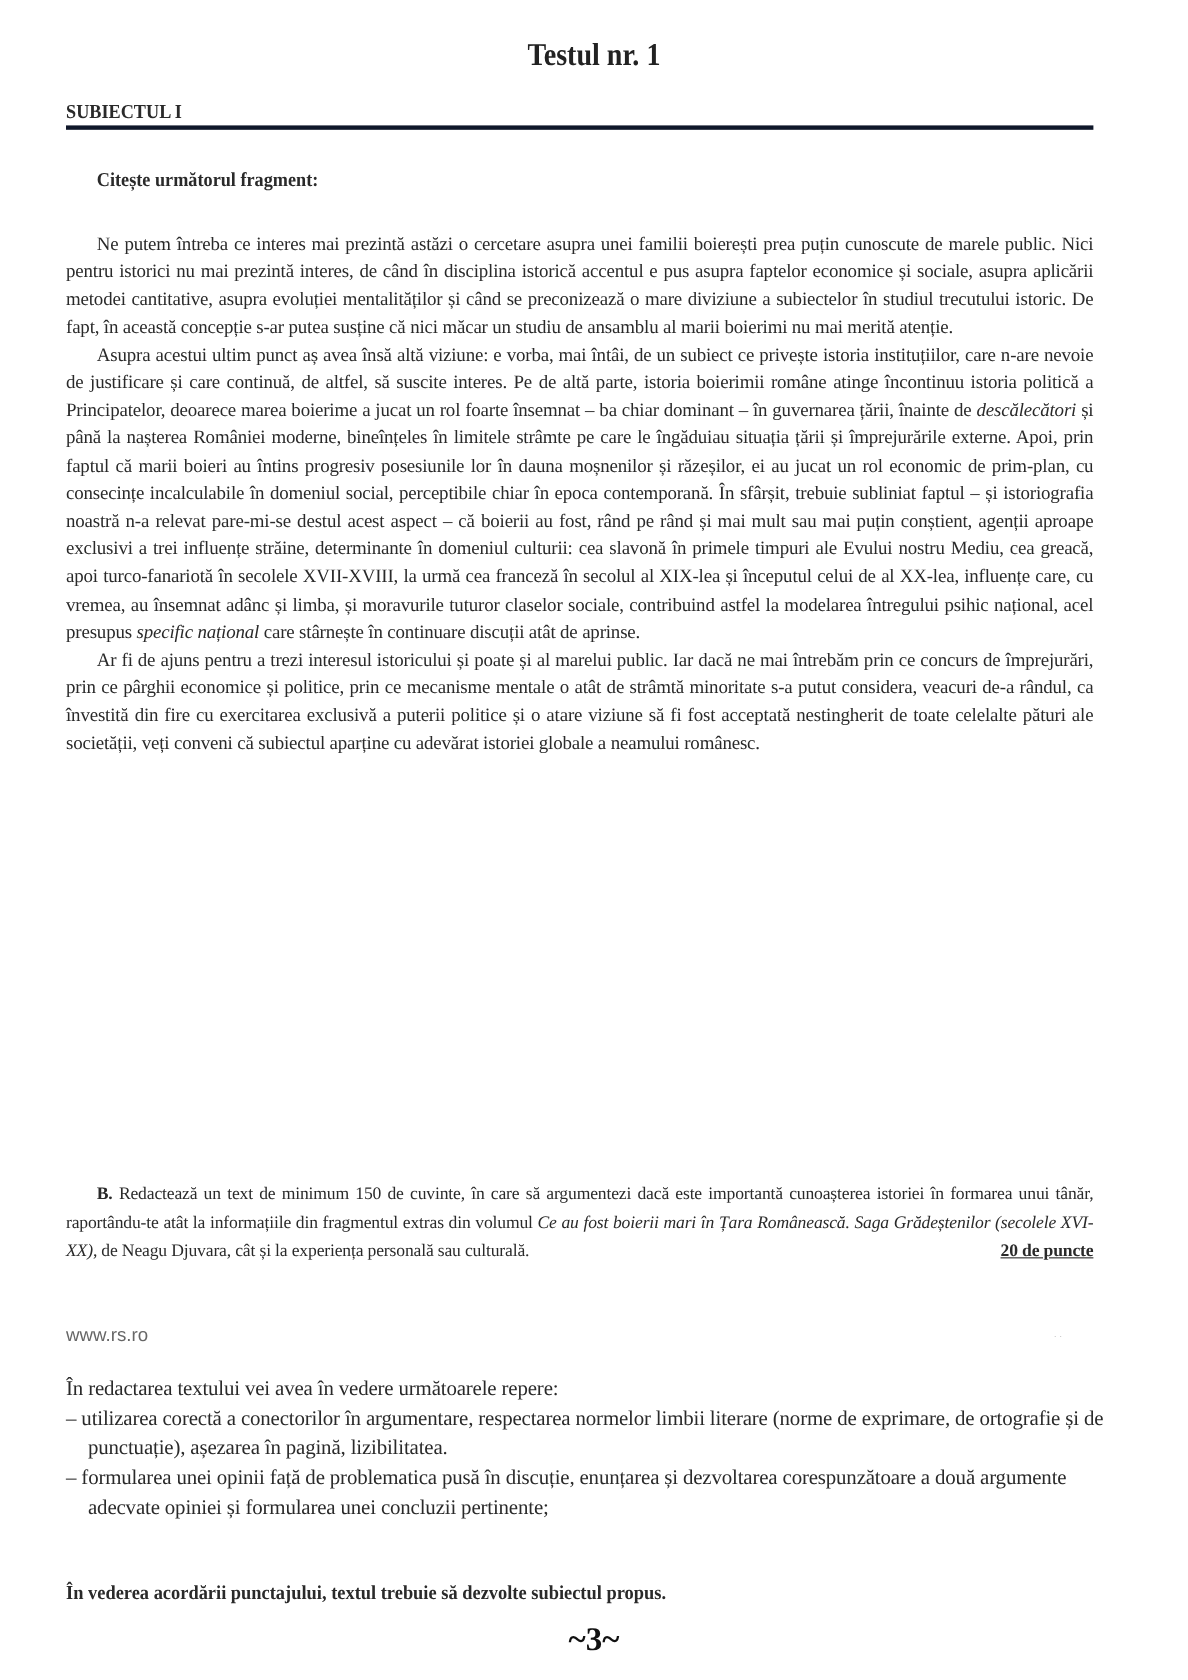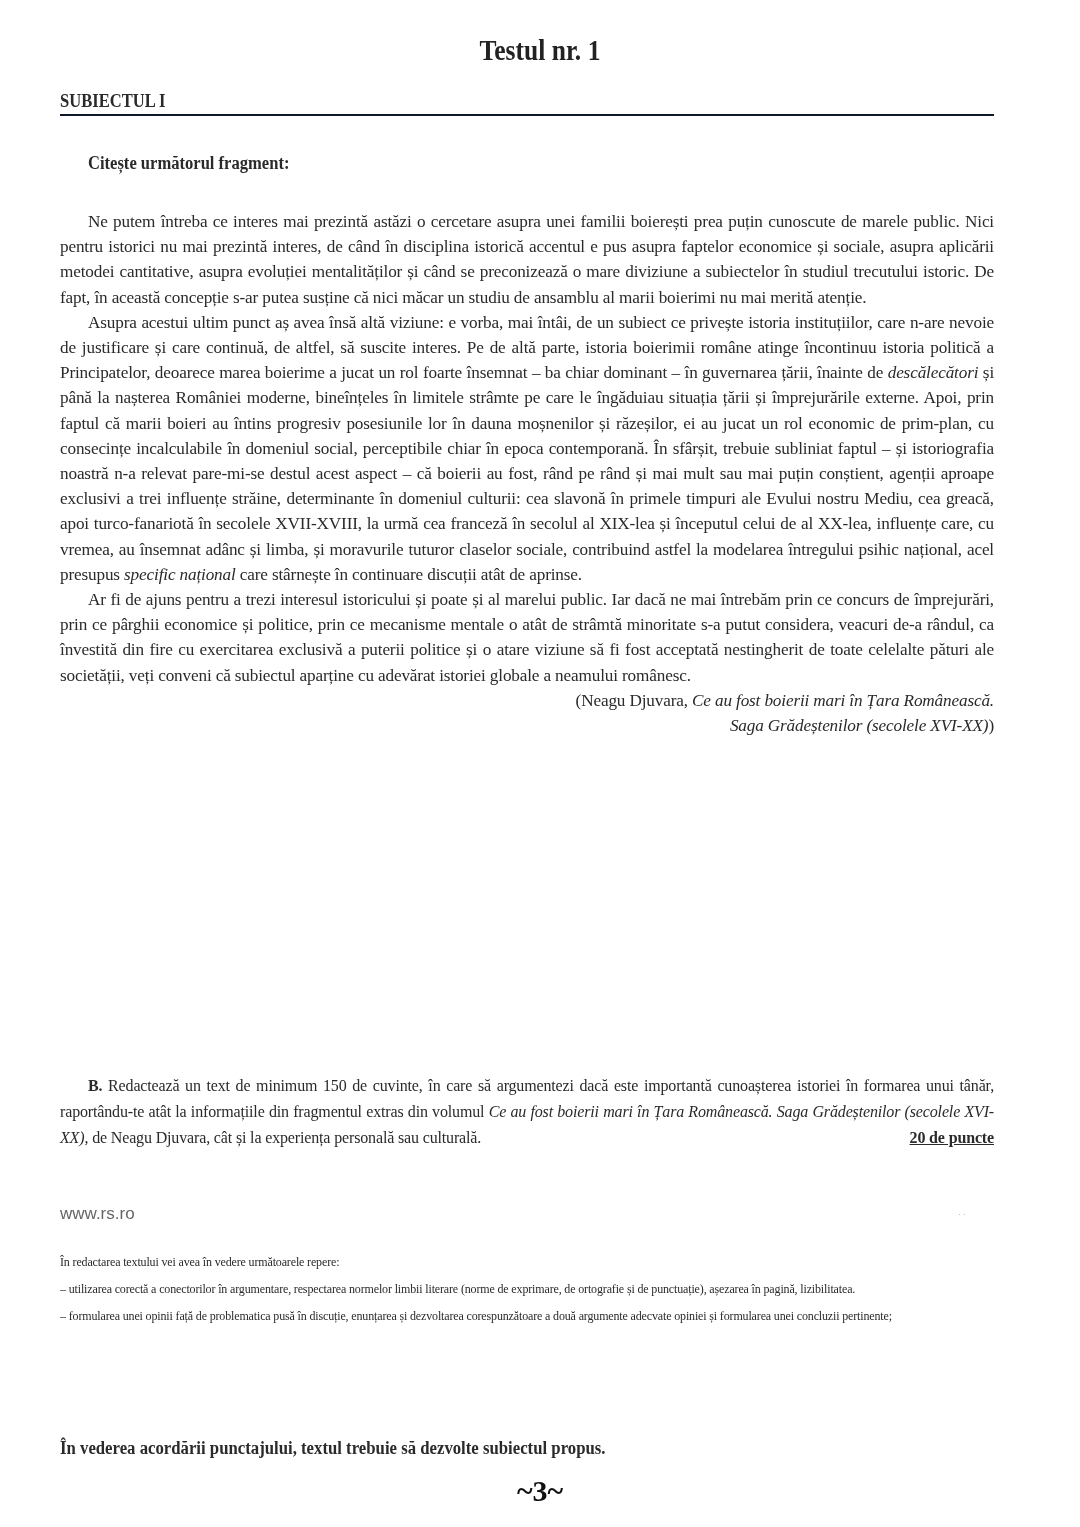--- a/index.html
+++ b/index.html
@@ -11,21 +11,21 @@
     position: relative;
   }
   .page { position: absolute; left: 0; top: 0; width: 1080px; height: 1115px; margin-top: 12px; }
   .title {
     position: absolute; top: 22px; left: 0; width: 1080px; text-align: center;
     font-weight: bold; font-size: 29px; color: #222;
     transform: scaleX(0.88);
   }
   .section-head {
     position: absolute; top: 79px; left: 60px; width: 934px;
-    border-bottom: 2px solid #0f172a; padding-bottom: 2px;
+    border-bottom: 4px solid #0f172a; padding-bottom: 2px;
   }
   .section-head span {
     font-weight: bold; font-size: 18px; color: #2a2a2a;
     display: inline-block; transform: scaleX(0.92); transform-origin: left;
   }
   .instr {
     position: absolute; top: 141px; left: 88px;
     font-weight: bold; font-size: 18px; color: #2a2a2a;
     transform: scaleX(0.92); transform-origin: left;
   }
@@ -49,21 +49,21 @@
   .watermark {
     position: absolute; top: 1192px; left: 60px;
     font-family: "Liberation Sans", sans-serif; font-size: 17px; color: #666;
   }
   .dots {
     position: absolute; top: 1198px; left: 958px; font-size: 8px; color: #aaa;
     font-family: "Liberation Sans", sans-serif;
   }
   .guide {
     position: absolute; top: 1237px; left: 60px; width: 950px;
-    font-size: 12px; line-height: 27px;
+    font-size: 19px; line-height: 27px;
     letter-spacing: -0.15px;
   }
   .guide p { margin: 0; }
   .guide ul { list-style: none; margin: 0; padding: 0; }
   .guide li { padding-left: 20px; text-indent: -20px; }
   .final {
     position: absolute; top: 1426px; left: 60px;
     font-weight: bold; font-size: 18px; color: #2a2a2a;
     transform: scaleX(0.93); transform-origin: left;
   }
@@ -85,22 +85,20 @@
   <div class="section-head">
     <span>SUBIECTUL I</span>
   </div>
 
   <div class="instr">Citește următorul fragment:</div>
 
   <div class="fragment">
     <p>Ne putem întreba ce interes mai prezintă astăzi o cercetare asupra unei familii boierești prea puțin cunoscute de marele public. Nici pentru istorici nu mai prezintă interes, de când în disciplina istorică accentul e pus asupra faptelor economice și sociale, asupra aplicării metodei cantitative, asupra evoluției mentalităților și când se preconizează o mare diviziune a subiectelor în studiul trecutului istoric. De fapt, în această concepție s-ar putea susține că nici măcar un studiu de ansamblu al marii boierimi nu mai merită atenție.</p>
     <p><span>Asupra acestui ultim punct aș avea însă altă viziune: e vorba, mai întâi, de un subiect ce privește istoria instituțiilor, care n-are nevoie de justificare și care continuă, de altfel, să suscite interes. Pe de altă parte, istoria boierimii române atinge încontinuu istoria politică a Principatelor, deoarece marea boierime a jucat un rol foarte însemnat – ba chiar dominant – în guvernarea țării, înainte de </span><i>descălecători</i><span> și până la nașterea României moderne, bineînțeles în limitele strâmte pe care le îngăduiau situația țării și împrejurările externe. Apoi, prin faptul că marii boieri au întins progresiv posesiunile lor în dauna moșnenilor și răzeșilor, ei au jucat un rol economic de prim-plan, cu consecințe incalculabile în domeniul social, perceptibile chiar în epoca contemporană. În sfârșit, trebuie subliniat faptul – și istoriografia noastră n-a relevat pare-mi-se destul acest aspect – că boierii au fost, rând pe rând și mai mult sau mai puțin conștient, agenții aproape exclusivi a trei influențe străine, determinante în domeniul culturii: cea slavonă în primele timpuri ale Evului nostru Mediu, cea greacă, apoi turco-fanariotă în secolele XVII-XVIII, la urmă cea franceză în secolul al XIX-lea și începutul celui de al XX-lea, influențe care, cu vremea, au însemnat adânc și limba, și moravurile tuturor claselor sociale, contribuind astfel la modelarea întregului psihic național, acel presupus </span><i>specific național</i><span> care stârnește în continuare discuții atât de aprinse.</span></p>
     <p>Ar fi de ajuns pentru a trezi interesul istoricului și poate și al marelui public. Iar dacă ne mai întrebăm prin ce concurs de împrejurări, prin ce pârghii economice și politice, prin ce mecanisme mentale o atât de strâmtă minoritate s-a putut considera, veacuri de-a rândul, ca învestită din fire cu exercitarea exclusivă a puterii politice și o atare viziune să fi fost acceptată nestingherit de toate celelalte pături ale societății, veți conveni că subiectul aparține cu adevărat istoriei globale a neamului românesc.</p>
-    <p class="source"><span>(Neagu Djuvara, </span><i>Ce au fost boierii mari în Țara Românească.</i></p>
-    <p class="source"><i>Saga Grădeștenilor (secolele XVI-XX)</i><span>)</span></p>
   </div>
 
   <div class="task">
     <p><b>B.</b><span> Redactează un text de minimum 150 de cuvinte, în care să argumentezi dacă este importantă cunoașterea istoriei în formarea unui tânăr, raportându-te atât la informațiile din fragmentul extras din volumul </span><i>Ce au fost boierii mari în Țara Românească. Saga Grădeștenilor (secolele XVI-XX)</i><span>, de Neagu Djuvara, cât și la experiența personală sau culturală.</span><span class="points" style="float:right">20 de puncte</span></p>
   </div>
 
   <div class="watermark">www.rs.ro</div>
   <div class="dots">· ·</div>
 
   <div class="guide">

